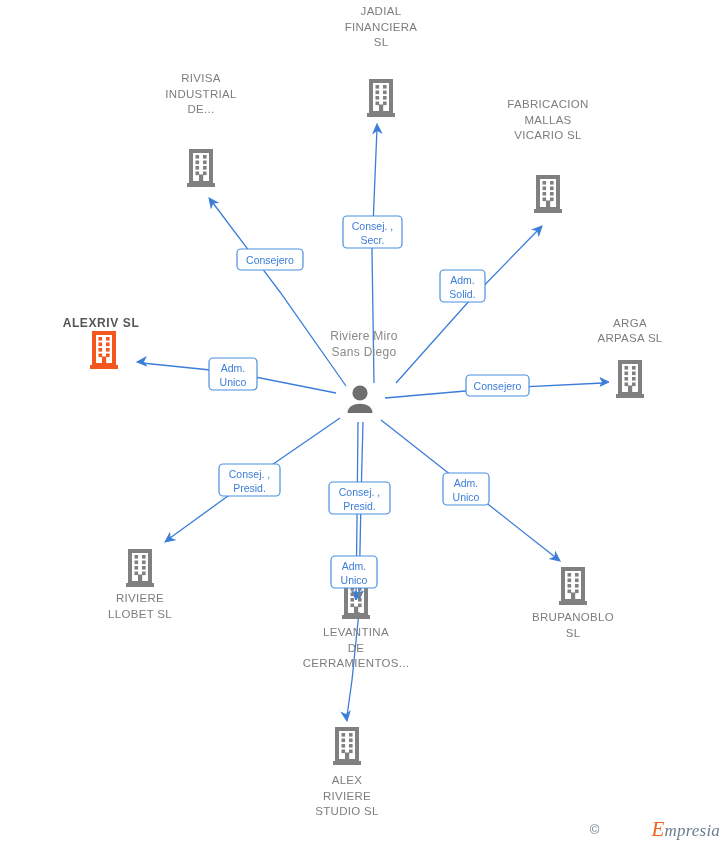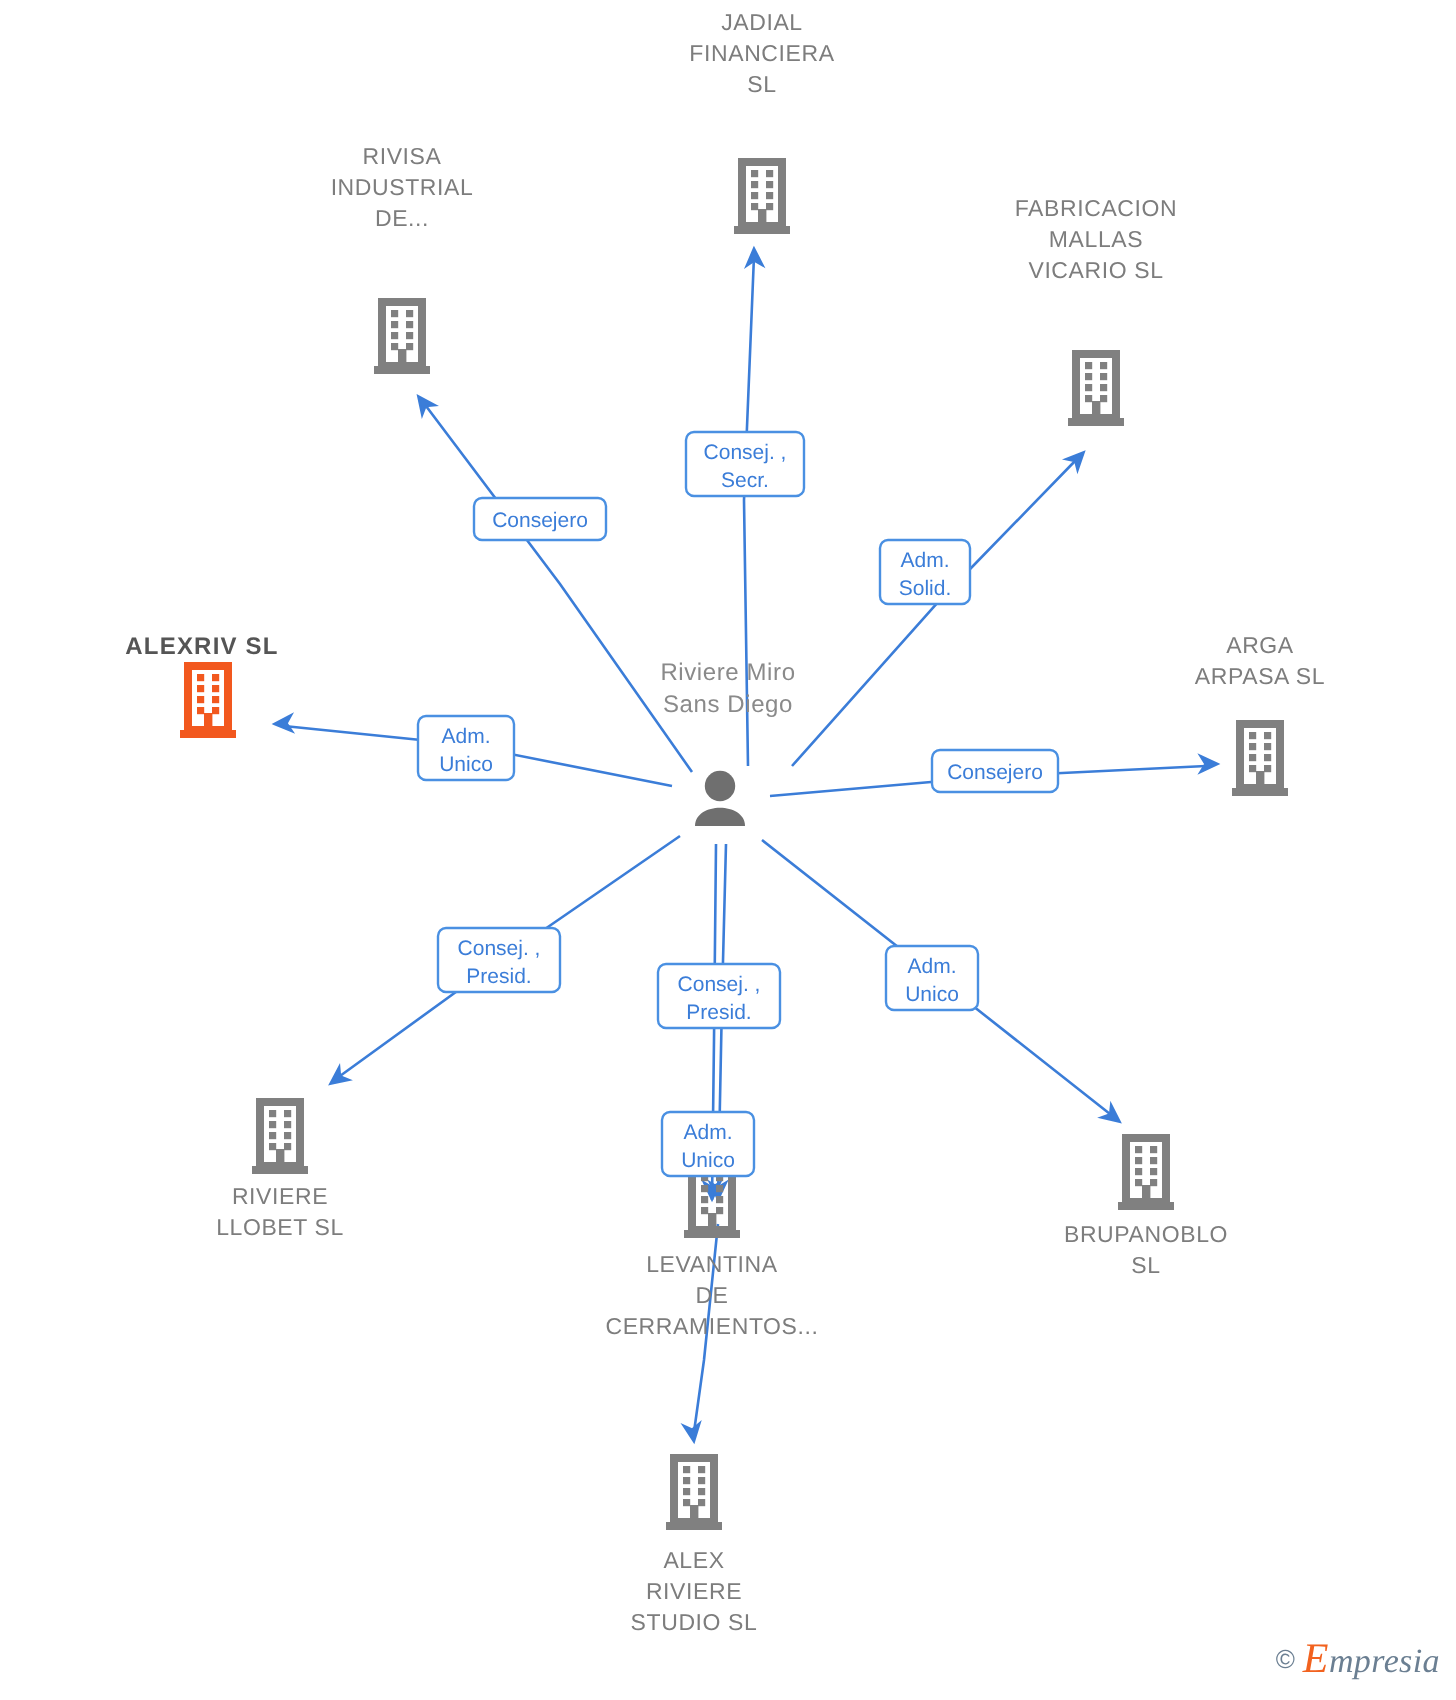--- a/index.html
+++ b/index.html
@@ -68,20 +68,21 @@
     color: #6b7f92;
     font-size: 13px;
     font-family: "Liberation Sans", sans-serif;
   }
   .watermark .brand {
     font-family: "Liberation Serif", serif;
     font-style: italic;
     font-size: 17px;
     color: #6b7f92;
     letter-spacing: 0.2px;
+    margin-left: 48px;
   }
   .watermark .brand .cap {
     color: #f2621f;
     font-size: 21px;
   }
 </style>
 </head>
 <body>
 
 <svg id="graph-canvas" viewBox="0 0 728 850" xmlns="http://www.w3.org/2000/svg">

